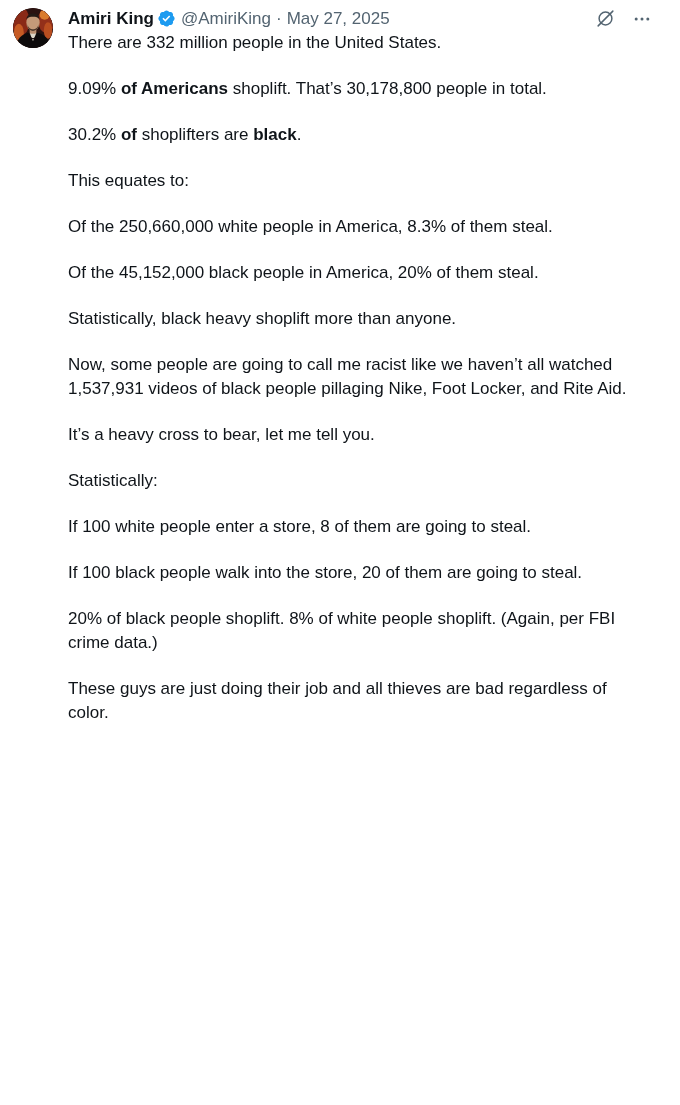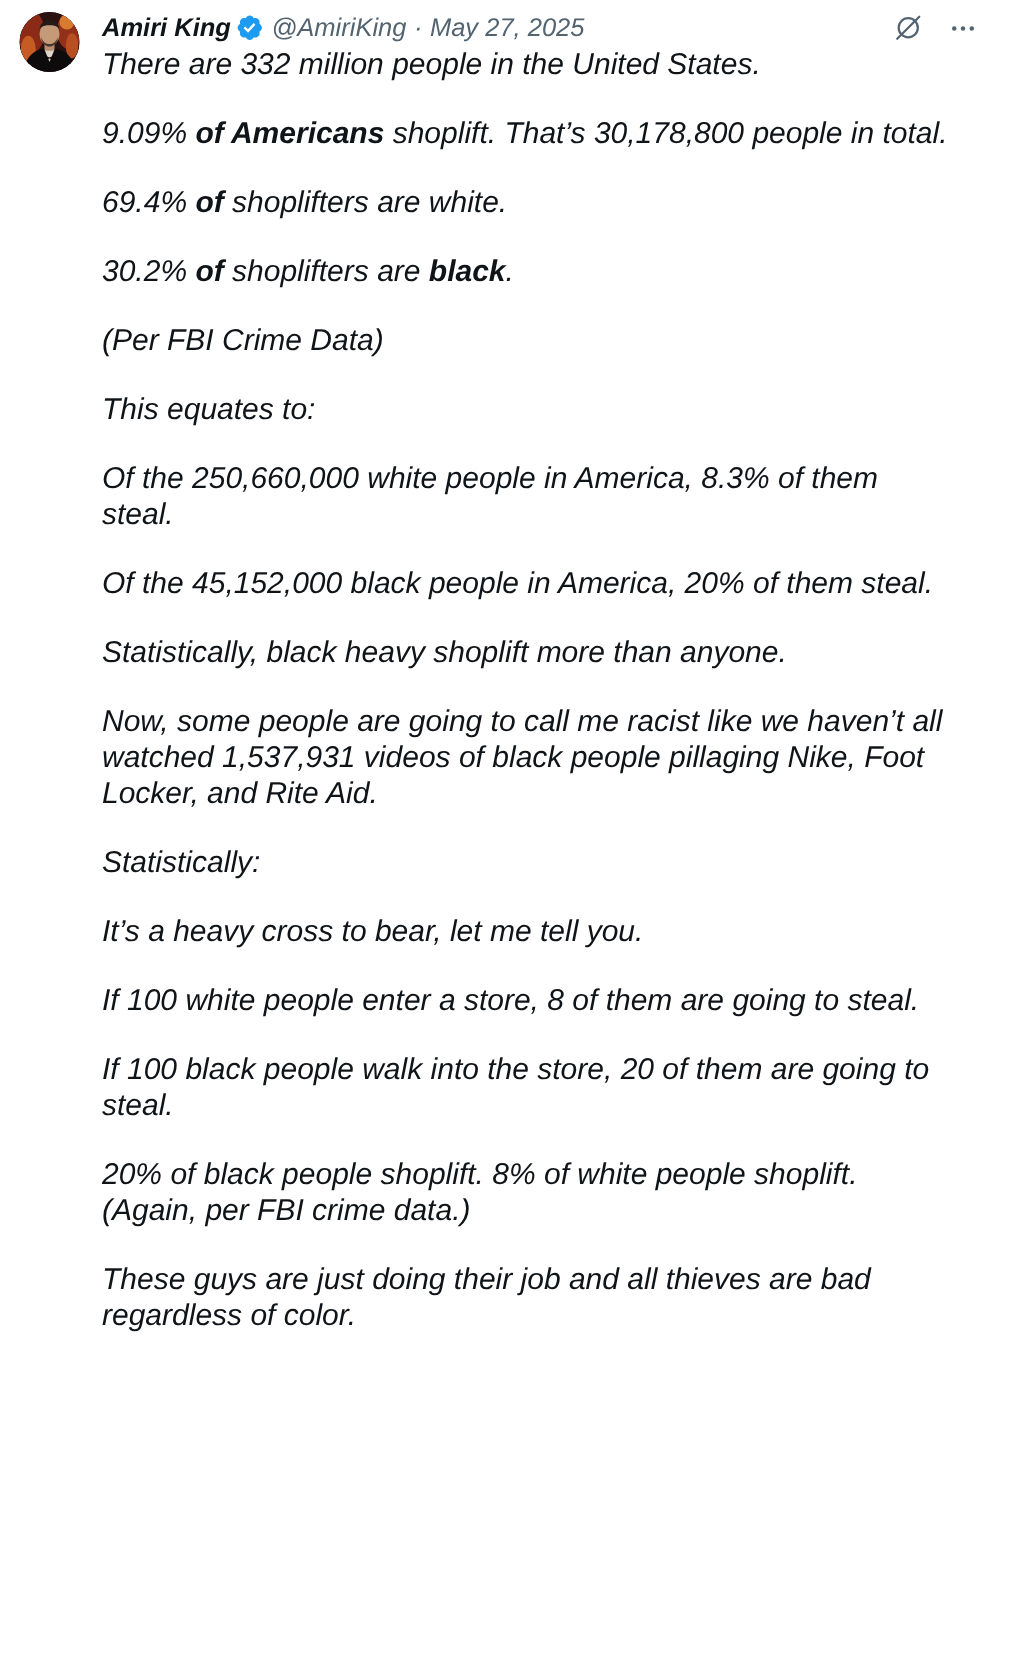--- a/index.html
+++ b/index.html
@@ -9,21 +9,21 @@
     --bg:#ffffff;
   }
   *{box-sizing:border-box;}
   html,body{margin:0;padding:0;}
   body{
     width:680px;height:1105px;overflow:hidden;
     background:var(--bg);
     color:var(--text);
     font-family:"Liberation Sans",sans-serif;
   }
-  .tweet{display:flex;padding:8px 28px 0 13px;font-style:italic;}
+  .tweet{display:flex;padding:8px 28px 0 13px;}
   .avatar{
     width:40px;height:40px;border-radius:50%;overflow:hidden;
     flex:none;cursor:pointer;background:#2b1512;
   }
   .avatar svg{display:block;width:40px;height:40px;}
   .main{flex:1;min-width:0;margin-left:15px;}
   .header{display:flex;align-items:center;font-size:17px;line-height:21px;white-space:nowrap;}
   .name{font-weight:700;color:var(--text);}
   .badge{display:inline-flex;margin-left:3px;}
   .badge svg{width:19px;height:19px;display:block;}
@@ -31,21 +31,21 @@
   .sep{color:var(--secondary);margin:0 5px;}
   .date{color:var(--secondary);}
   .spacer{flex:1;}
   .icon-btn{
     background:none;border:none;padding:0;margin:0;
     color:var(--secondary);cursor:pointer;
     display:inline-flex;align-items:center;justify-content:center;
   }
   .icon-btn.grok{margin-right:16px;}
   .icon-btn svg{display:block;}
-  .body{margin-top:2px;margin-right:20px;font-size:20px;line-height:24px;color:var(--text);}
+  .body{margin-top:2px;margin-right:20px;font-size:17px;line-height:24px;color:var(--text);}
   .body p{margin:0 0 22px 0;}
   .body p:last-child{margin-bottom:10px;}
   .body b{font-weight:700;text-align:center;}
 </style>
 </head>
 <body>
 
 <div class="tweet">
   <div class="avatar">
     <svg viewBox="0 0 48 48">
@@ -95,29 +95,27 @@
           <circle cx="5" cy="12" r="1.8" fill="currentColor"></circle>
           <circle cx="12" cy="12" r="1.8" fill="currentColor"></circle>
           <circle cx="19" cy="12" r="1.8" fill="currentColor"></circle>
         </svg>
       </button>
     </div>
 
     <div class="body">
         <p><span>There are 332 million people in the United States.</span></p>
         <p><span>9.09% </span><b>of Americans</b><span> shoplift. That’s 30,178,800 people in total.</span></p>
-        <p><span>69.4% </span><b>of</b><span> shoplifters are white.</span></p>
         <p><span>30.2% </span><b>of</b><span> shoplifters are </span><b>black</b><span>.</span></p>
-        <p><span>(Per FBI Crime Data)</span></p>
         <p><span>This equates to:</span></p>
         <p><span>Of the 250,660,000 white people in America, 8.3% of them steal.</span></p>
         <p><span>Of the 45,152,000 black people in America, 20% of them steal.</span></p>
         <p><span>Statistically, black heavy shoplift more than anyone.</span></p>
         <p><span>Now, some people are going to call me racist like we haven’t all watched 1,537,931 videos of black people pillaging Nike, Foot Locker, and Rite Aid.</span></p>
+        <p><span>It’s a heavy cross to bear, let me tell you.</span></p>
         <p><span>Statistically:</span></p>
-        <p><span>It’s a heavy cross to bear, let me tell you.</span></p>
         <p><span>If 100 white people enter a store, 8 of them are going to steal.</span></p>
         <p><span>If 100 black people walk into the store, 20 of them are going to steal.</span></p>
         <p><span>20% of black people shoplift. 8% of white people shoplift. (Again, per FBI crime data.)</span></p>
         <p><span>These guys are just doing their job and all thieves are bad regardless of color.</span></p>
       </div>
   </div>
 </div>
 
 </body></html>

